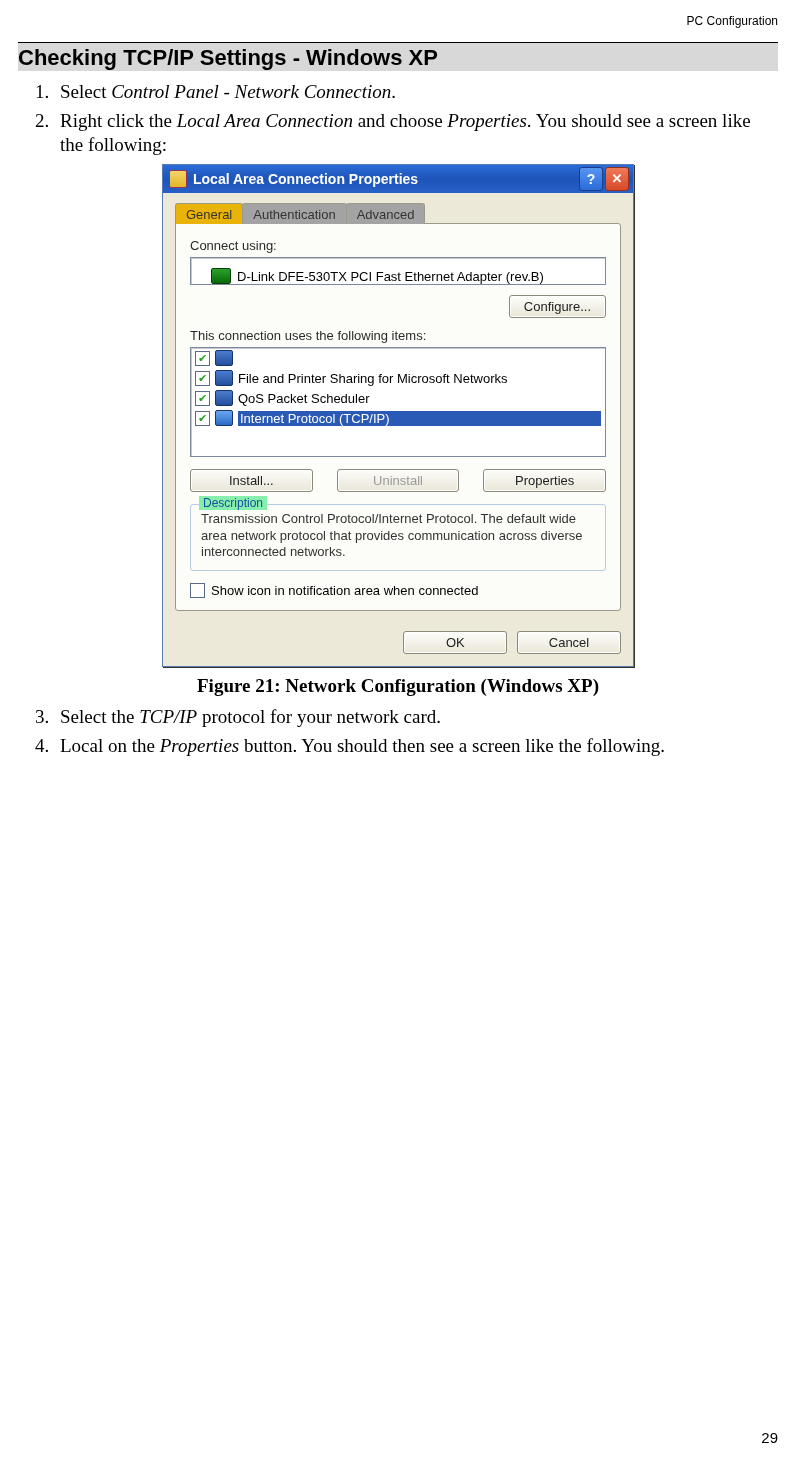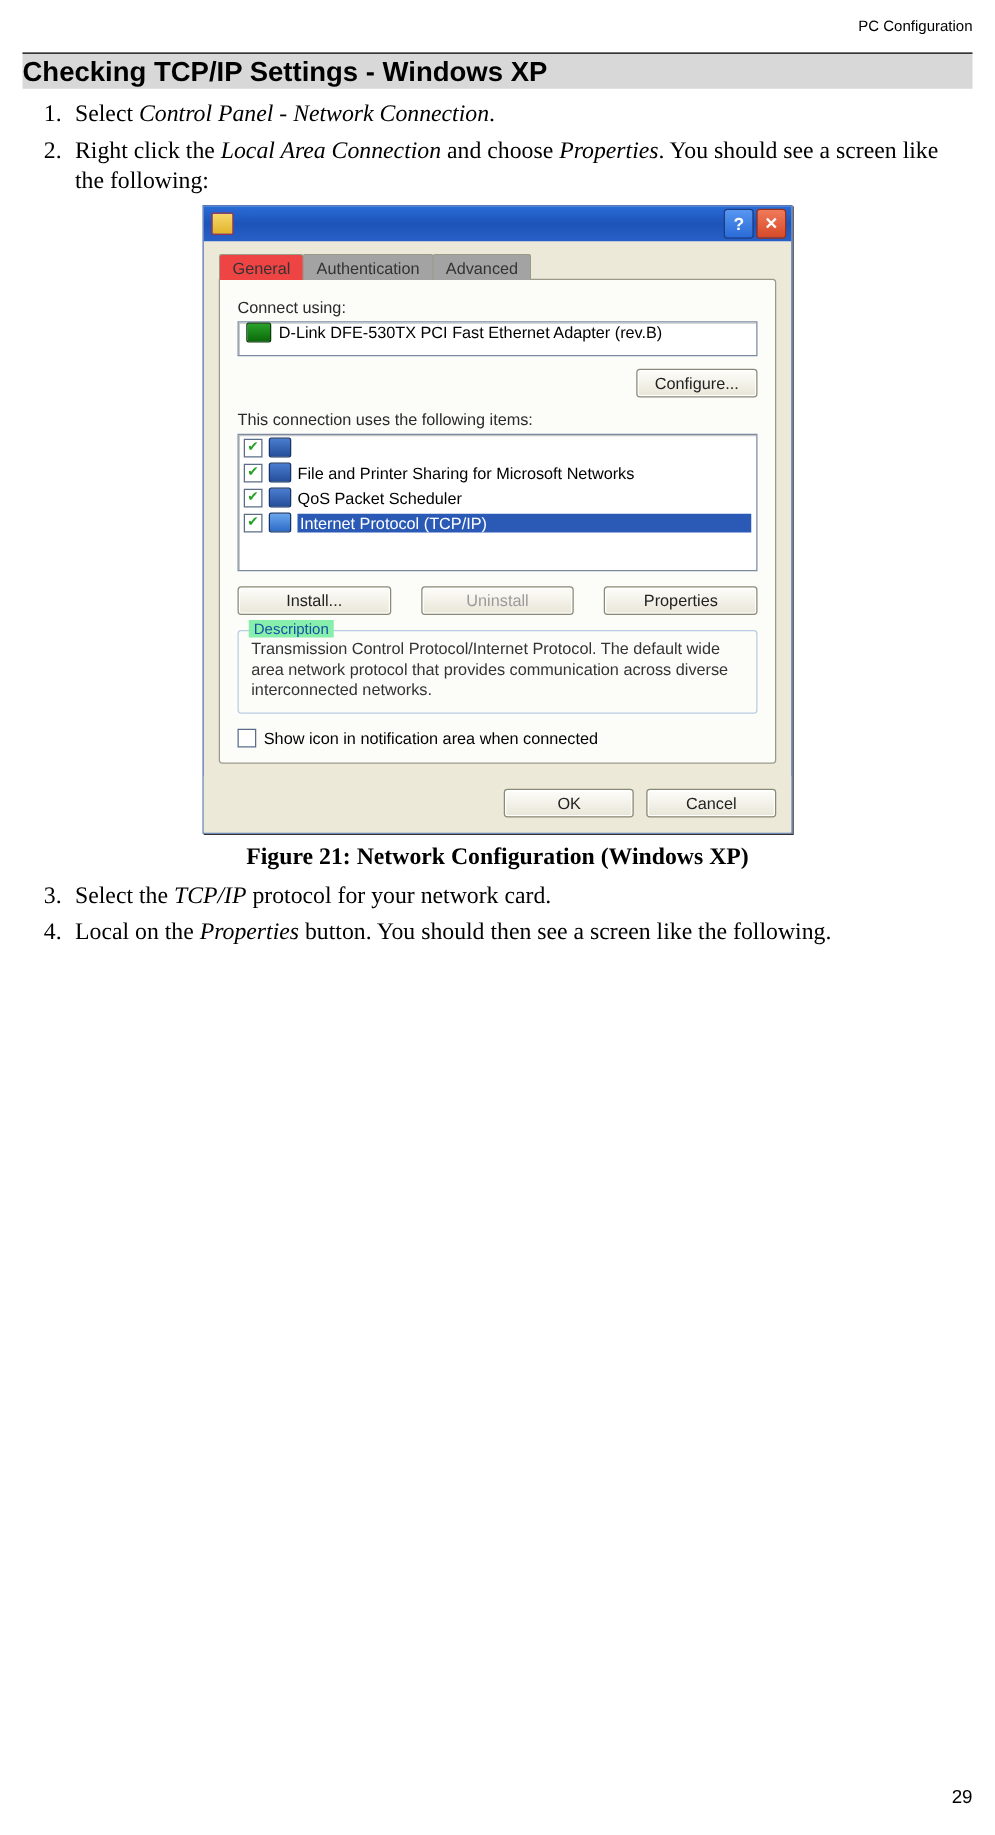--- a/index.html
+++ b/index.html
@@ -112,40 +112,40 @@
     border:1px solid #9a9a8b;
     border-bottom:none;
     border-radius:3px 3px 0 0;
     padding:3px 10px 2px 10px;
     margin-right:-1px;
     font-size:13px;
     color:#333;
     position:relative;
   }
   .tab.active {
-    background:#ef4444;
+    background:#eab308;
     font-weight:normal;
     z-index:2;
   }
   .tab-body {
     border:1px solid #9a9a8b;
     background:#fcfcf8;
     padding:14px 14px 12px 14px;
     border-radius:0 3px 3px 3px;
   }
   .lbl { margin-bottom:4px; color:#2a2a2a; }
   .sunken {
     background:#fff;
     border:1px solid #7b8aa0;
     box-shadow: inset 1px 1px 0 #c8c8c8;
   }
   .connect-box {
     height:26px;
-    display:flex; align-items:flex-start;
-    padding:0 6px;
+    display:flex; align-items:flex-end;
+    padding:0 20px;
   }
   .nic-icon {
     width:18px;height:14px;
     background:linear-gradient(#2aa22a,#0a6a0a);
     border:1px solid #073d07;
     border-radius:2px;
     margin-right:6px;
   }
   .row-right { text-align:right; margin-top:10px; }
   .xp-btn {
@@ -230,20 +230,21 @@
 
   <ol class="steps" id="steps-a">
       <li><span>Select </span><span class="italic">Control Panel - Network Connection</span><span>.</span></li>
       <li><span>Right click the </span><span class="italic">Local Area Connection</span><span> and choose </span><span class="italic">Properties</span><span>. You should see a screen like the following:</span></li>
     </ol>
 
   <div class="fig-wrap">
     <div class="dialog">
       <div class="titlebar">
         <span class="title-icon"></span>
+        <span>Local Area Connection Properties</span>
         <span class="spacer"></span>
         <span class="tb-btn tb-help">?</span>
         <span class="tb-btn tb-close">✕</span>
       </div>
       <div class="client">
         <div class="tabs">
           <div class="tab active">General</div>
           <div class="tab">Authentication</div>
           <div class="tab">Advanced</div>
         </div>

